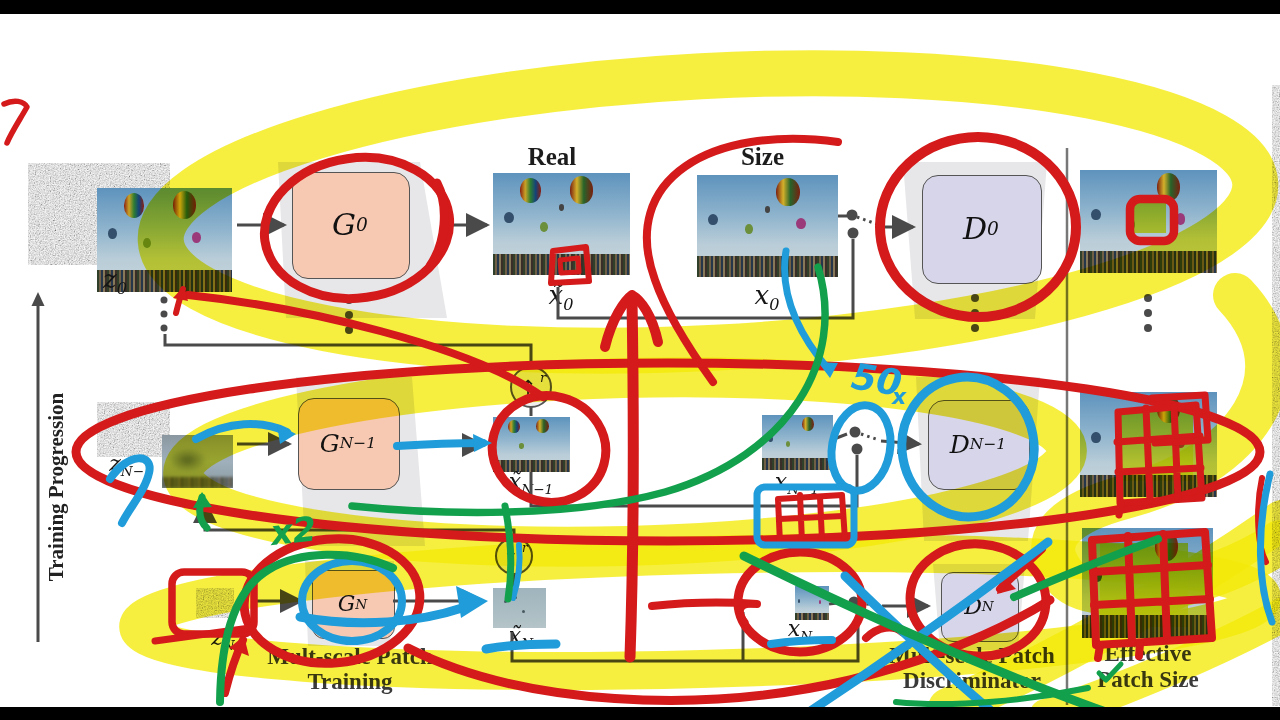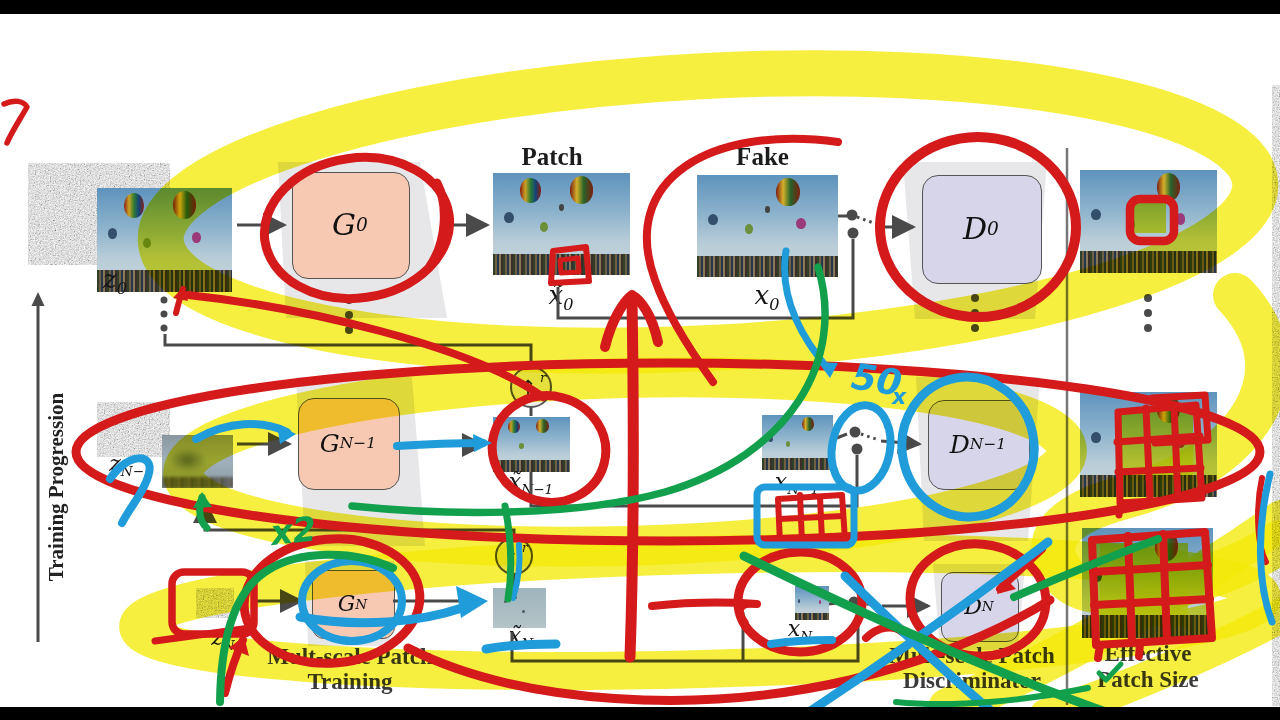--- a/index.html
+++ b/index.html
@@ -190,22 +190,22 @@
   <div class="mlabel" style="left:85px;top:264px;width:60px;font-size:26px"><span>z</span><sub>0</sub></div>
   <div class="mlabel" style="left:528px;top:280px;width:66px;font-size:26px"><span>x̃</span><sub>0</sub></div>
   <div class="mlabel" style="left:734px;top:280px;width:66px;font-size:26px"><span>x</span><sub>0</sub></div>
   <div class="mlabel" style="left:92px;top:451px;width:78px;font-size:22px"><span>z</span><sub>N−1</sub></div>
   <div class="mlabel" style="left:488px;top:469px;width:86px;font-size:22px"><span>x̃</span><sub>N−1</sub></div>
   <div class="mlabel" style="left:754px;top:469px;width:86px;font-size:22px"><span>x</span><sub>N−1</sub></div>
   <div class="mlabel" style="left:196px;top:625px;width:54px;font-size:22px"><span>z</span><sub>N</sub></div>
   <div class="mlabel" style="left:490px;top:623px;width:62px;font-size:22px"><span>x̃</span><sub>N</sub></div>
   <div class="mlabel" style="left:772px;top:616px;width:56px;font-size:22px"><span>x</span><sub>N</sub></div>
 
-  <div class="hdr" style="left:492px;top:143px;width:120px">Patch</div>
-  <div class="hdr" style="left:700px;top:143px;width:125px">Fake</div>
+  <div class="hdr" style="left:492px;top:143px;width:120px">Real</div>
+  <div class="hdr" style="left:700px;top:143px;width:125px">Size</div>
   <div class="cap" style="left:240px;top:645px;width:220px">Mult-scale Patch</div>
   <div class="cap" style="left:240px;top:670px;width:220px">Training</div>
   <div class="cap" style="left:858px;top:644px;width:228px">Mult-scale Patch</div>
   <div class="cap" style="left:858px;top:669px;width:228px">Discriminator</div>
   <div class="cap" style="left:1084px;top:642px;width:128px">Effective</div>
   <div class="cap" style="left:1084px;top:668px;width:128px">Patch Size</div>
   <div class="axis-label" style="left:-93px;top:474px">Training Progression</div>
 
   <svg class="lyr" id="connsvg">
     <defs>

